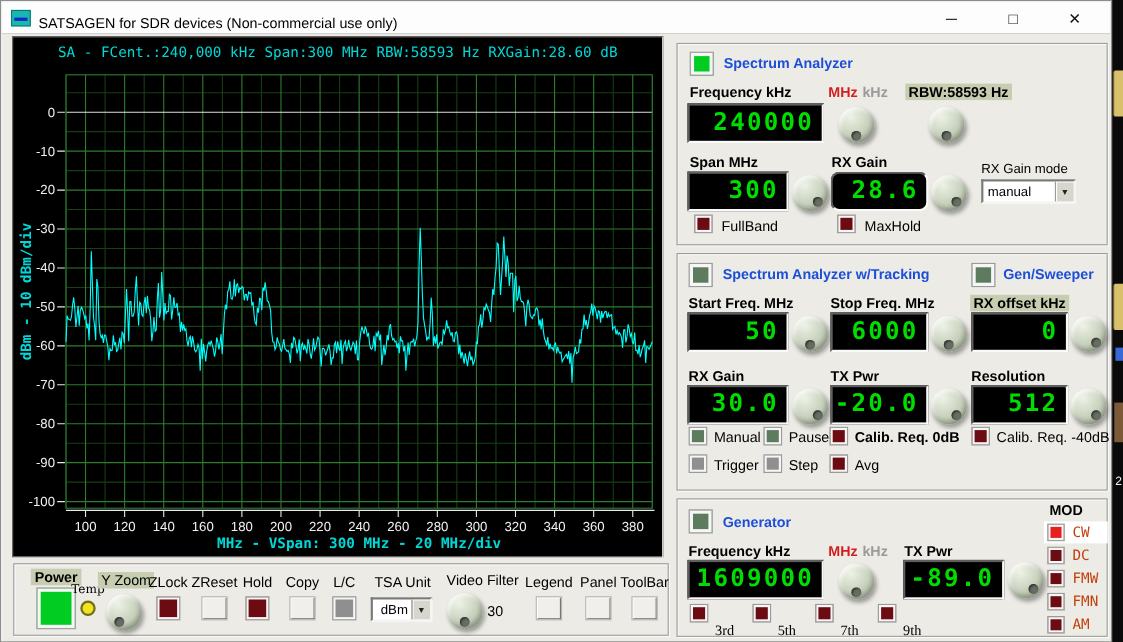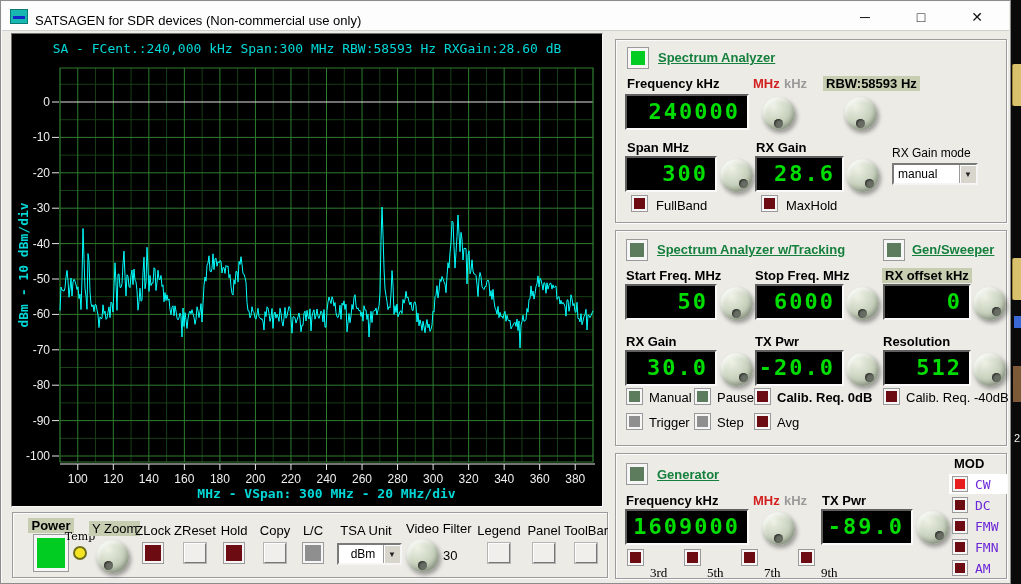--- a/index.html
+++ b/index.html
@@ -25,21 +25,21 @@
                  background:#000; border:1px solid; border-color:#6f6f6f #f8f8f8 #f8f8f8 #6f6f6f; }
   .chart-title { position:absolute; left:0; top:7px; width:100%; text-align:center;
                  color:#00d8d8; font-family:"DejaVu Sans Mono", monospace; font-size:13px;
                  font-weight:normal; letter-spacing:0; }
   .chart-svg { position:absolute; left:0; top:0; }
   
   .gbox { position:absolute; left:614px; width:392px; background:#ecebe6;
           border:1px solid #9c9c9c; box-shadow: inset 1px 1px 0 #fbfbfb, 1px 1px 0 #fbfbfb; }
   .ind { position:absolute; width:20px; height:20px; border:3px solid #f6f6f6;
          outline:1px solid #9a9a9a; }
-  .hdr { position:absolute; font-size:13px; font-weight:bold; color:#15803d; white-space:nowrap;text-decoration:underline; }
+  .hdr { position:absolute; font-size:13px; font-weight:bold; color:#1d4ed8; white-space:nowrap; }
   .flabel { position:absolute; font-size:13px; font-weight:bold; color:#000; white-space:nowrap; }
   .hl { background:#c6cdb1; padding:0 3px; }
   .unit-mhz { position:absolute; font-size:13px; font-weight:bold; color:#d21f1f; }
   .unit-khz { position:absolute; font-size:13px; font-weight:bold; color:#9a9a9a; }
   .led { position:absolute; height:36px; background:#000; border:2px solid;
          border-color:#5f5f5f #fafafa #fafafa #5f5f5f;
          color:#00dd00; font-family:"DejaVu Sans Mono", monospace; font-weight:bold;
          font-size:22px; line-height:31px; text-align:right; padding-right:7px;
          letter-spacing:2px; }
   .knob { position:absolute; width:33px; height:33px; border-radius:50%;
@@ -74,21 +74,21 @@
             outline:1px solid #b5b5b5; width:22px; height:20px; }
   .power-btn { width:34px; height:36px; background:#00cc22; border:3px solid #f6f6f6;
                outline:1px solid #9a9a9a; display:inline-block; }
   .temp-led { width:14px; height:14px; border-radius:50%; background:#f3e320;
               border:2px solid #6e6e1e; display:inline-block; }
   .serif-label { font-family:"DejaVu Serif", serif; font-size:11px; }
   
   .mod-row { position:absolute; height:20px; display:flex; align-items:center; }
   .mod-row .msq { width:14px; height:14px; border:2px solid #f6f6f6; outline:1px solid #9a9a9a;
                   margin:0 8px 0 4px; }
-  .mod-row .mtext { font-family:"DejaVu Sans Mono", monospace; font-size:13px; color:#6d28d9; }
+  .mod-row .mtext { font-family:"DejaVu Sans Mono", monospace; font-size:13px; color:#c2410c; }
   .mod-row.selected { background:#fff; }
   
   .desk-strip { position:absolute; right:0; top:0; width:10px; height:584px; background:#0a0a0a; }
   .d-folder { position:absolute; right:0; width:9px; height:42px; background:#d9c06c;
               border-left:1px solid #9a8434; border-radius:2px 0 0 2px; }
   .d-brown  { position:absolute; right:0; width:8px; height:36px; background:#7c5a38; }
   .d-blue   { position:absolute; right:0; width:7px; height:12px; background:#3a68d4; }
   .d-num    { position:absolute; right:1px; color:#eee; font-size:11px; }
 </style>
 </head>
@@ -241,21 +241,21 @@
 
     <div class="led" style="left:9px; top:54px; width:124px;">240000</div>
     <div class="knob dot-bc" style="left:146px; top:57px;"></div>
     <div class="knob dot-bc" style="left:228px; top:57px;"></div>
 
     <div class="flabel" style="left:11px; top:100px;">Span MHz</div>
     <div class="led" style="left:9px; top:116px; width:92px;">300</div>
     <div class="knob dot-br" style="left:104px; top:119px;"></div>
 
     <div class="flabel" style="left:140px; top:100px;">RX Gain</div>
-    <div class="led" style="left:139px; top:116px; width:89px;">28.6</div>
+    <div class="led" style="left:139px; top:116px; width:89px;border-radius:8px;">28.6</div>
     <div class="knob dot-br" style="left:230px; top:119px;"></div>
 
     <div class="flabel" style="left:276px; top:106px; font-weight:normal; font-size:12px;">RX Gain mode</div>
     <div class="dropdown" style="left:276px; top:123px; width:86px;">
       <div class="dd-text">manual</div>
       <div class="dd-btn">▼</div>
     </div>
 
     <div class="cbx" style="left:16px; top:156px; background:#6d0b12;"></div>
     <div class="clabel" style="left:40px; top:158px;">FullBand</div>
@@ -382,21 +382,21 @@
     <div class="tb-col" style="left:243px; top:8px; width:38px;">
       <span class="tb-label">Copy</span><br>
       <span class="sq-btn raised" style="margin-top:4px;"></span>
     </div>
     <div class="tb-col" style="left:285px; top:8px; width:30px;">
       <span class="tb-label">L/C</span><br>
       <span class="sq-btn" style="background:#8f8f8f; margin-top:4px;"></span>
     </div>
     <div class="tb-col" style="left:322px; top:8px; width:62px;">
       <span class="tb-label">TSA Unit</span>
-      <div class="dropdown" style="position:relative; left:2px; top:4px; width:65px;justify-content:space-between;">
+      <div class="dropdown" style="position:relative; left:2px; top:4px; width:56px;justify-content:space-between;">
         <div class="dd-text">dBm</div>
         <div class="dd-btn">▼</div>
       </div>
     </div>
     <div class="tb-col" style="left:393px; top:6px; width:76px; text-align:left;">
       <span class="tb-label">Video Filter</span>
       <div style="display:flex; align-items:center; margin-top:2px;">
         <div class="knob dot-bc" style="position:relative;"></div>
         <span class="tb-label" style="margin-left:4px;">30</span>
       </div>

